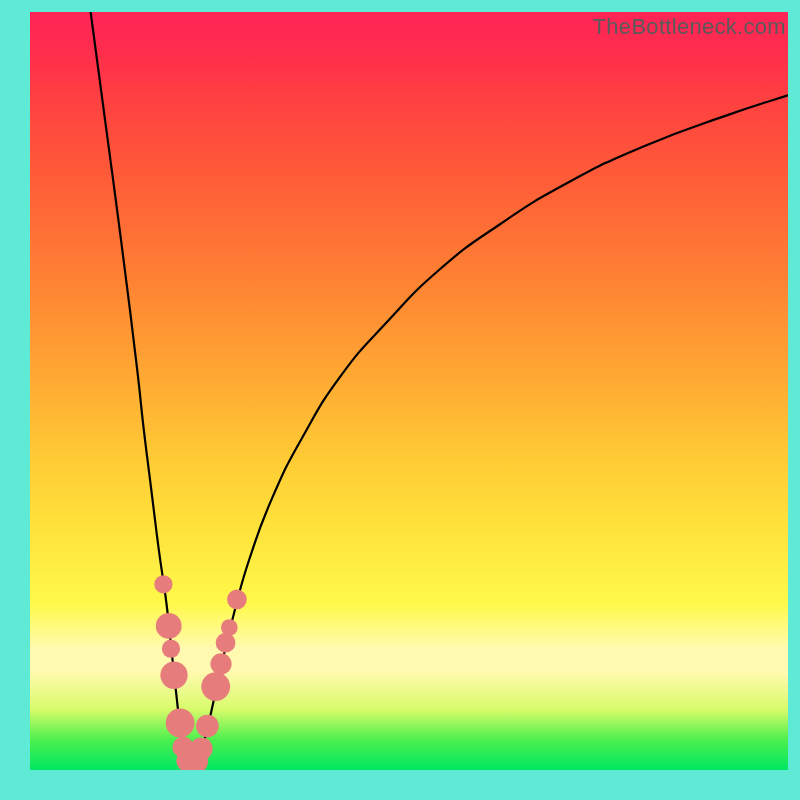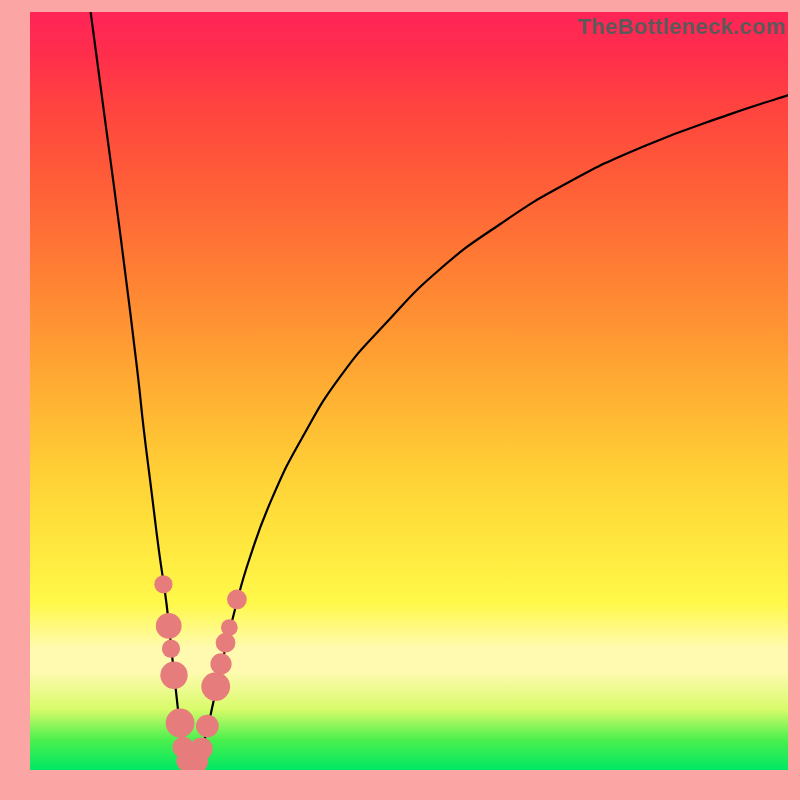--- a/index.html
+++ b/index.html
@@ -8,22 +8,21 @@
     width: 800px;
     height: 800px;
     overflow: hidden;
     background: #000;
     font-family: Arial, Helvetica, sans-serif;
   }
   .frame {
     position: relative;
     width: 800px;
     height: 800px;
-    background: #fca5a5;
-    font-weight: bold;
+    background: #5eead4;
   }
   .plot {
     position: absolute;
     left: 30px;
     top: 12px;
     width: 758px;
     height: 758px;
     
     background: linear-gradient(
       to top,

